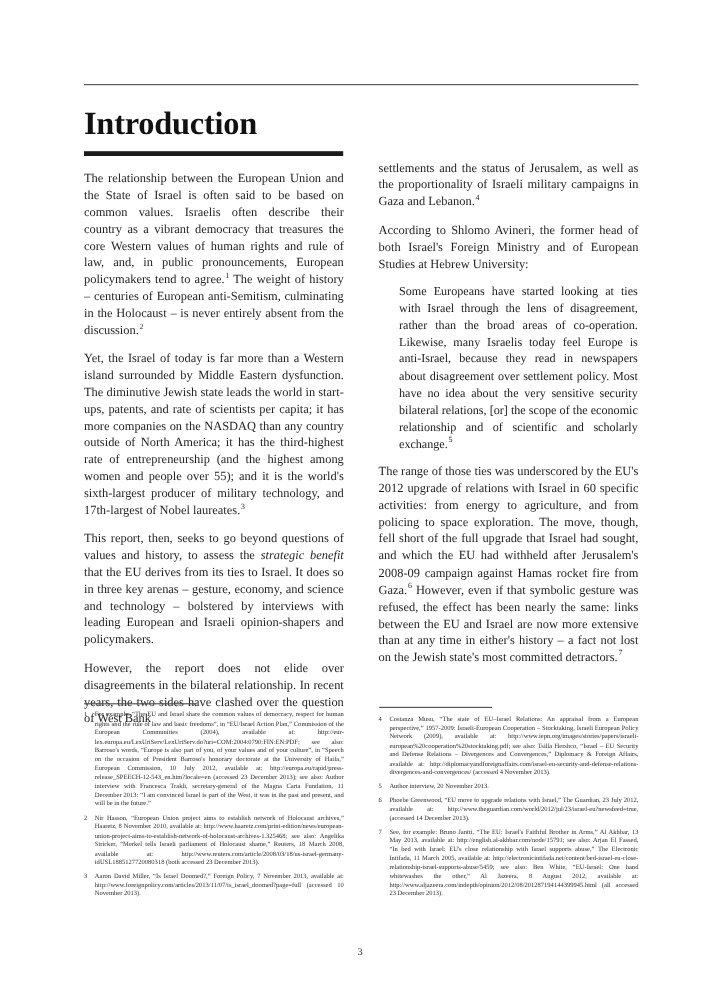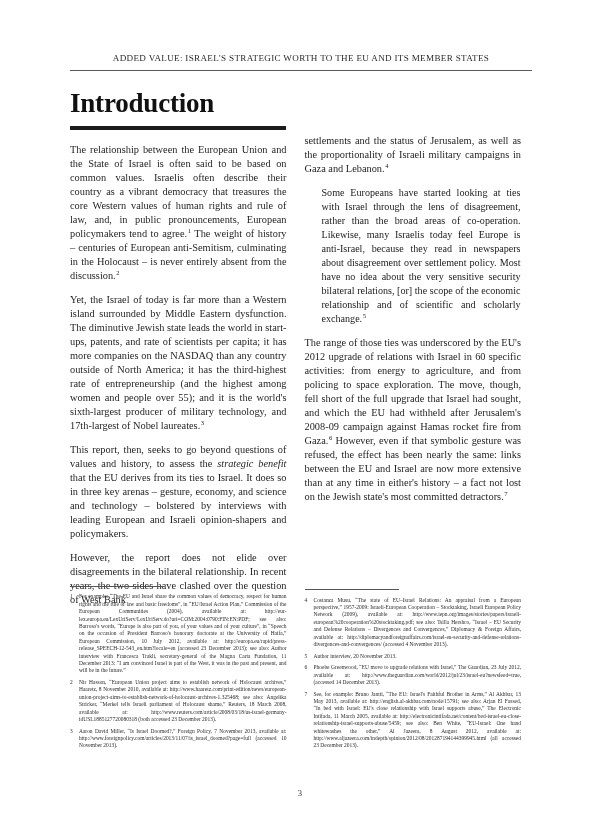--- a/index.html
+++ b/index.html
@@ -46,21 +46,21 @@
   }
 
   
   .columns {
     position: absolute;
     left: 70px;
     top: 82px;
     width: 462px;
     height: 672px;
     display: flex;
-    gap: 18px;
+    gap: 29px;
   }
   .col {
     width: 216.5px;
     position: relative;
   }
 
   .title {
     font-size: 27px;
     font-weight: 700;
     letter-spacing: -0.2px;
@@ -144,21 +144,20 @@
     text-align: center;
     font-size: 8.6px;
     color: #333;
   }
 </style>
 </head>
 <body>
 
 <div class="page">
 
-  <div class="running-header">ADDED VALUE: ISRAEL'S STRATEGIC WORTH TO THE EU AND ITS MEMBER STATES</div>
   <div class="header-rule"></div>
 
   <div class="columns">
 
     <div class="col">
       <h1 class="title">Introduction</h1>
       <div class="title-rule"></div>
 
       <div class="body">
         <p><span>The relationship between the European Union and the State of Israel is often said to be based on common values. Israelis often describe their country as a vibrant democracy that treasures the core Western values of human rights and rule of law, and, in public pronouncements, European policymakers tend to agree.</span><sup>1</sup><span> The weight of history – centuries of European anti-Semitism, culminating in the Holocaust – is never entirely absent from the discussion.</span><sup>2</sup></p>
@@ -187,20 +186,21 @@
         </div>
       </div>
     </div>
 
     <div class="col">
       <div class="col-2-offset"></div>
 
       <div class="body">
         <p class="top-pad"><span>settlements and the status of Jerusalem, as well as the proportionality of Israeli military campaigns in Gaza and Lebanon.</span><sup>4</sup></p>
 
+        <p>According to Shlomo Avineri, the former head of both Israel's Foreign Ministry and of European Studies at Hebrew University:</p>
 
         <div class="blockquote"><span>Some Europeans have started looking at ties with Israel through the lens of disagreement, rather than the broad areas of co-operation. Likewise, many Israelis today feel Europe is anti-Israel, because they read in newspapers about disagreement over settlement policy. Most have no idea about the very sensitive security bilateral relations, [or] the scope of the economic relationship and of scientific and scholarly exchange.</span><sup>5</sup></div>
 
         <p><span>The range of those ties was underscored by the EU's 2012 upgrade of relations with Israel in 60 specific activities: from energy to agriculture, and from policing to space exploration. The move, though, fell short of the full upgrade that Israel had sought, and which the EU had withheld after Jerusalem's 2008-09 campaign against Hamas rocket fire from Gaza.</span><sup>6</sup><span> However, even if that symbolic gesture was refused, the effect has been nearly the same: links between the EU and Israel are now more extensive than at any time in either's history – a fact not lost on the Jewish state's most committed detractors.</span><sup>7</sup></p>
 
       </div>
 
       <div class="footnotes">
         <div class="fn-rule"></div>
 

